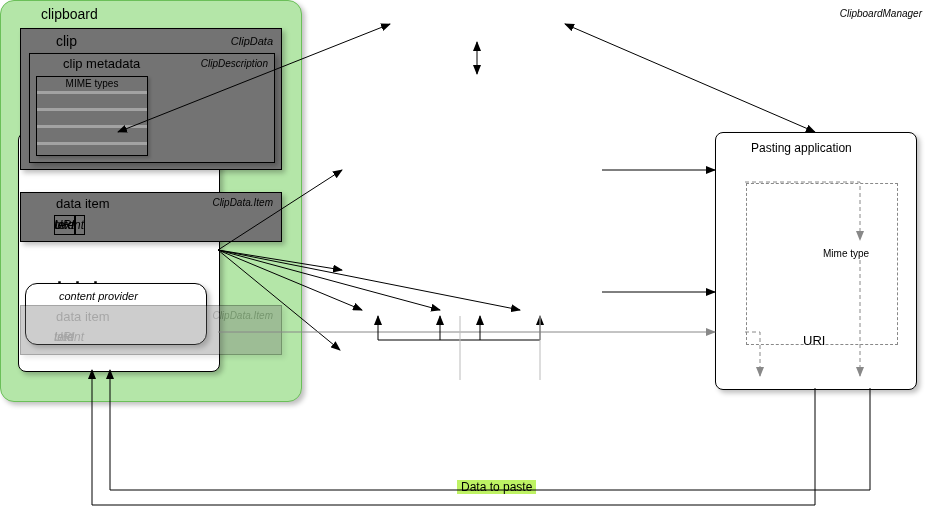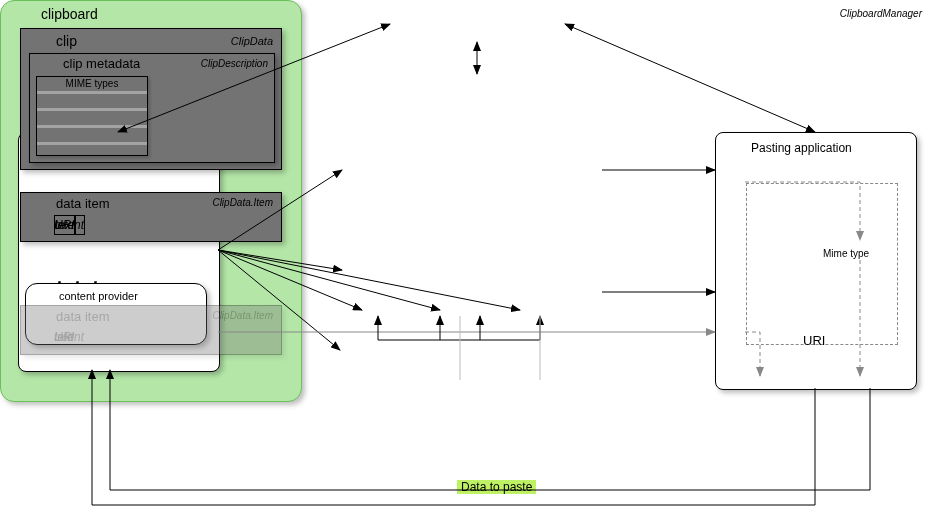--- a/index.html
+++ b/index.html
@@ -53,21 +53,21 @@
 </style>
 </head>
 <body>
 
 <div class="canvas">
 
 
   <div class="box shadow" style="left:18px; top:132px; width:200px; height:238px;">
     <div class="label" style="left:8px; top:8px;">Copying application</div>
 
-    <div class="box shadow" style="left:6px; top:150px; width:180px; height:60px; border-radius:12px;">
+    <div class="box shadow" style="left:6px; top:150px; width:180px; height:60px; border-radius:12px;font-style:italic;">
       <div class="label" style="left:6px; top:6px; font-size:11px;">content provider</div>
     </div>
   </div>
 
   <div class="green-box shadow" style="left:322px; top:75px; width:300px; height:400px;">
     <div class="label" style="left:14px; top:6px; font-size:14px;">clipboard</div>
     <div class="label label-italic" style="right:14px; top:8px; font-size:10px;padding-left:22px;">ClipboardManager</div>
 
     <div class="small-box shadow" style="left:20px; top:28px; width:260px; height:140px;">
       <div class="label" style="left:8px; top:4px; font-size:14px;">clip</div>

